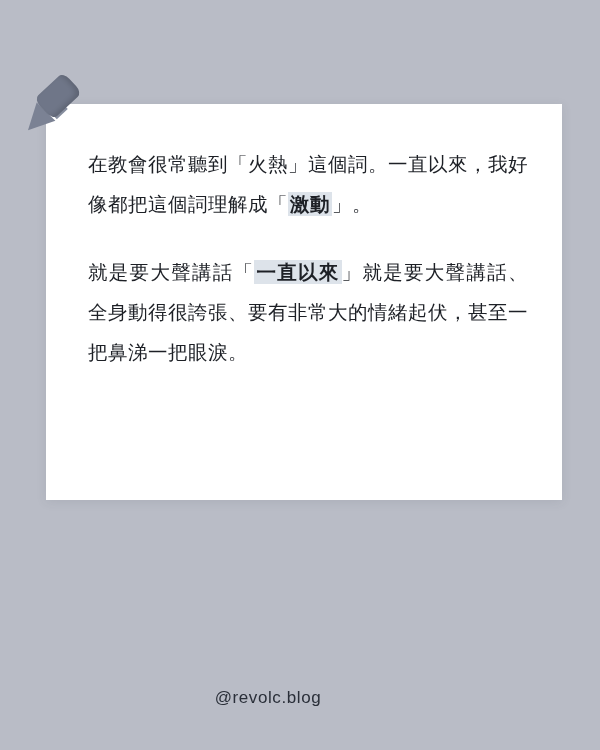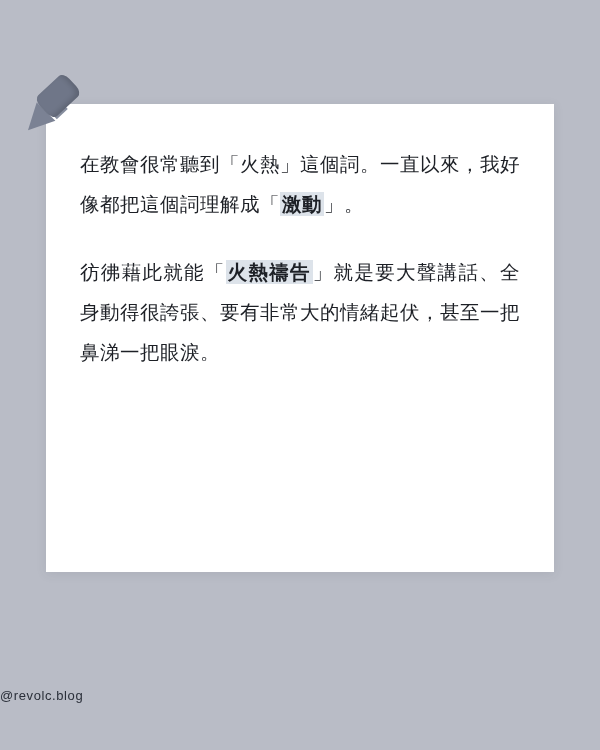--- a/index.html
+++ b/index.html
@@ -13,23 +13,24 @@
     font-family: "Liberation Sans", sans-serif;
     overflow: hidden;
     position: relative;
   }
 
   .card {
     position: absolute;
     left: 46px;
     top: 104px;
     width: 508px;
-    height: 468px;
+    height: 396px;
     background: #ffffff;
     box-shadow: 0 2px 10px rgba(60,64,80,0.10);
+    padding-left: 8px;
   }
 
   .card-inner {
     padding: 40px 34px 0 34px;
     box-sizing: border-box;
   }
 
   .para {
     font-size: 19.5px;
     line-height: 40px;
@@ -83,34 +84,34 @@
     border-right: 13px solid transparent;
     border-top: 26px solid #7b8294;
     transform: rotate(44deg);
   }
 
   .footer {
     position: absolute;
     left: 0;
     top: 688px;
     width: 536px;
-    text-align: left;
-    font-size: 13px;
+    text-align: center;
+    font-size: 17px;
     color: #2a2f39;
     letter-spacing: 0.6px;
     font-weight: 500;
   }
 </style>
 </head>
 <body>
 
 <div class="card">
   <div class="card-inner">
     <p class="para" id="p1"><span>在教會很常聽到「火熱」這個詞。一直以來，我好像都把這個詞理解成「</span><span class="hl-bold">激動</span><span>」。</span></p>
-    <p class="para" id="p2"><span>彷彿藉此就能「</span><span class="hl-bold">火熱禱告</span><span>」就是要大聲講話、全身動得很誇張、要有非常大的情緒起伏，甚至一把鼻涕一把眼淚。</span></p>
+    <p class="para" id="p2"><span>就是要大聲講話「</span><span class="hl-bold">一直以來</span><span>」就是要大聲講話、全身動得很誇張、要有非常大的情緒起伏，甚至一把鼻涕一把眼淚。</span></p>
   </div>
 </div>
 
 <div class="pin">
   <div class="pin-tip"></div>
   <div class="pin-neck"></div>
   <div class="pin-head"></div>
 </div>
 
 <div class="footer">@revolc.blog</div>

